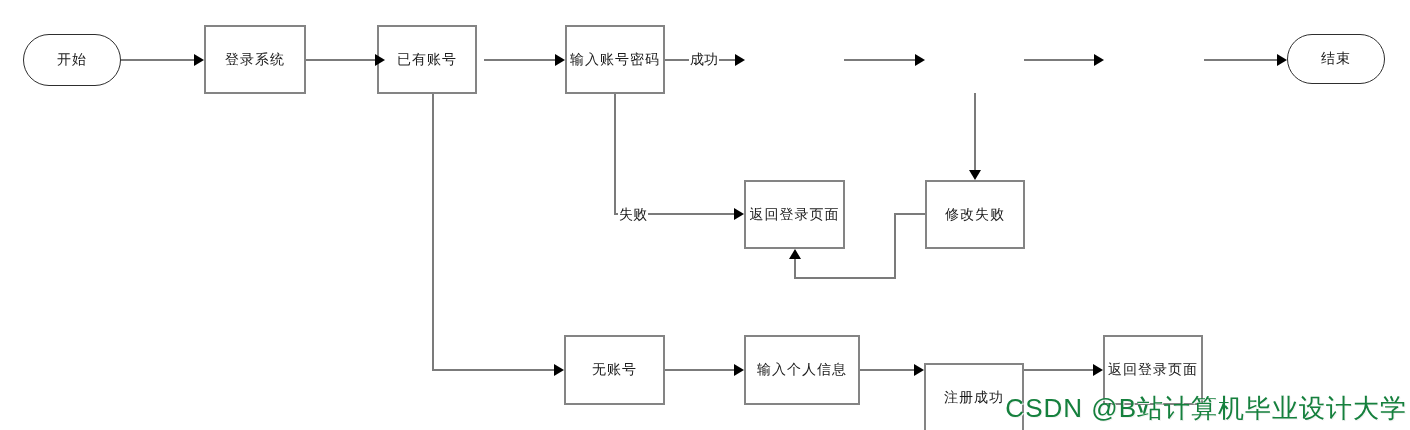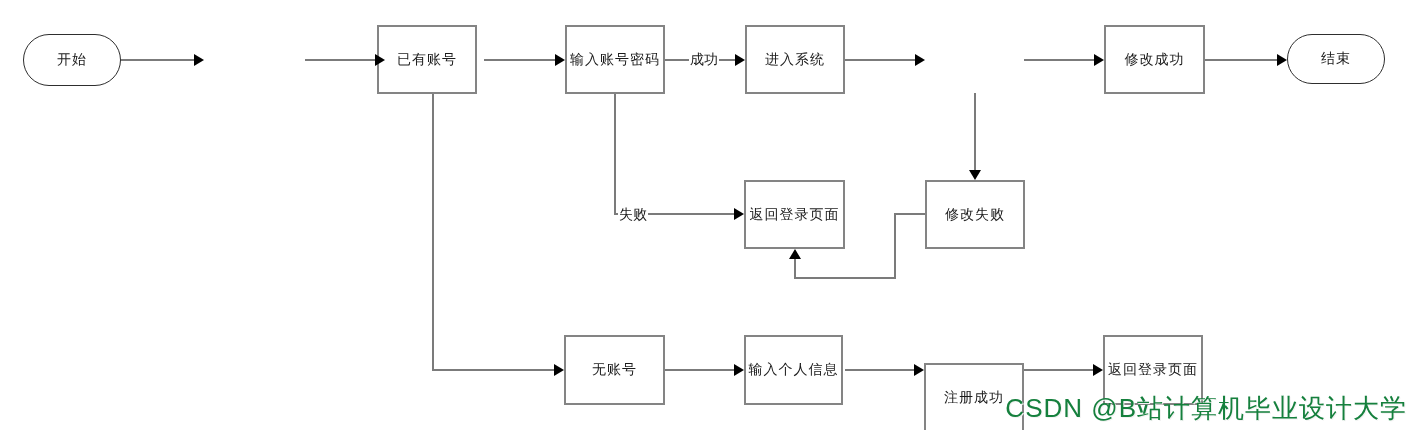--- a/index.html
+++ b/index.html
@@ -64,29 +64,28 @@
     z-index: 5;
     letter-spacing: 1px;
   }
 </style>
 </head>
 <body>
 
 <div id="canvas" style="background: rgb(255, 255, 255);">
   <div class="watermark" style="color: #15803d;">CSDN @B站计算机毕业设计大学</div>
 <div class="node terminal" style="left: 23px; top: 34px; width: 98px; height: 52px; color: rgb(26, 26, 26);">开始</div>
+    <div class="node" style="left: 204px; top: 25px; width: 102px; height: 69px; color: rgb(26, 26, 26);">登录系统</div>
     <div class="node" style="left: 377px; top: 25px; width: 100px; height: 69px; color: rgb(26, 26, 26);">已有账号</div>
     <div class="node" style="left: 565px; top: 25px; width: 100px; height: 69px; color: rgb(26, 26, 26);">输入账号密码</div>
-    <div class="node" style="left: 745px; top: 25px; width: 100px; height: 69px; color: rgb(26, 26, 26);">进入系统</div>
-    <div class="node" style="left: 1104px; top: 25px; width: 101px; height: 69px; color: rgb(26, 26, 26);">修改成功</div>
     <div class="node terminal" style="left: 1287px; top: 34px; width: 98px; height: 50px; color: rgb(26, 26, 26);">结束</div>
     <div class="node" style="left: 744px; top: 180px; width: 101px; height: 69px; color: rgb(26, 26, 26);">返回登录页面</div>
     <div class="node" style="left: 925px; top: 180px; width: 100px; height: 69px; color: rgb(26, 26, 26);">修改失败</div>
     <div class="node" style="left: 564px; top: 335px; width: 101px; height: 70px; color: rgb(26, 26, 26);">无账号</div>
-    <div class="node" style="left: 744px; top: 335px; width: 99px; height: 70px; color: rgb(26, 26, 26);">输入个人信息</div>
+    <div class="node" style="left: 744px; top: 335px; width: 116px; height: 70px; color: rgb(26, 26, 26);">输入个人信息</div>
     <div class="node" style="left: 924px; top: 335px; width: 100px; height: 70px; color: rgb(26, 26, 26); margin-top: 28px;">注册成功</div>
     <div class="node" style="left: 1103px; top: 335px; width: 100px; height: 70px; color: rgb(26, 26, 26);">返回登录页面</div>
     <div class="seg" style="background: rgb(123, 123, 123); left: 120px; top: 59px; width: 77px; height: 2px;"></div>
     <div class="arrowhead" style="border-top: 6px solid transparent; border-bottom: 6px solid transparent; border-left: 10px solid rgb(0, 0, 0); left: 194px; top: 54px;"></div>
     <div class="seg" style="background: rgb(123, 123, 123); left: 305px; top: 59px; width: 73px; height: 2px;"></div>
     <div class="arrowhead" style="border-top: 6px solid transparent; border-bottom: 6px solid transparent; border-left: 10px solid rgb(0, 0, 0); left: 375px; top: 54px;"></div>
     <div class="seg" style="background: rgb(123, 123, 123); left: 484px; top: 59px; width: 74px; height: 2px;"></div>
     <div class="arrowhead" style="border-top: 6px solid transparent; border-bottom: 6px solid transparent; border-left: 10px solid rgb(0, 0, 0); left: 555px; top: 54px;"></div>
     <div class="seg" style="background: rgb(123, 123, 123); left: 664px; top: 59px; width: 74px; height: 2px;"></div>
     <div class="arrowhead" style="border-top: 6px solid transparent; border-bottom: 6px solid transparent; border-left: 10px solid rgb(0, 0, 0); left: 735px; top: 54px;"></div>

